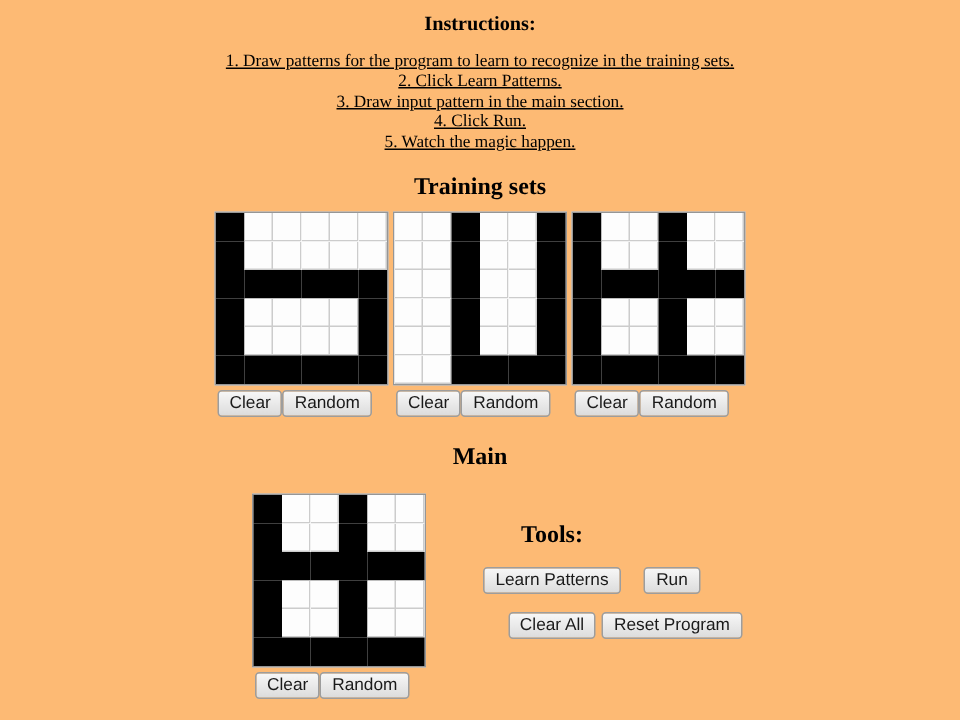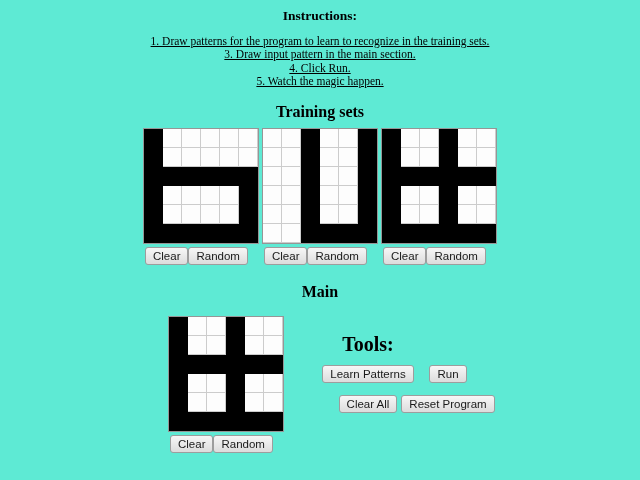--- a/index.html
+++ b/index.html
@@ -1,20 +1,20 @@
 <!DOCTYPE html>
 <html><head>
 <meta charset="utf-8">
 <style>
   html,body { margin:0; padding:0; background:#fff; }
   .page {
     position:relative;
     width:640px; height:480px;
     margin:0 auto;
-    background:#5eead4;
+    background:#fdba74;
     font-family:"Liberation Serif", serif;
     color:#000;
     overflow:hidden;
   }
   .h-instr {
     margin:8px 0 0 0;
     text-align:center;
     font-size:13.5px; line-height:16px; font-weight:bold;
   }
   .steps { margin-top:11px; text-align:center; }
@@ -48,40 +48,41 @@
     white-space:nowrap;
     cursor:default;
   }
   .h-main { margin-top:18px; }
   .main-row { display:flex; margin-top:15px; }
   .main-block { margin-left:168px; }
   .tools-col { margin-left:44px; width:160px; padding-top:19px; }
   .h-tools {
     margin:0; padding-right:80px;
     text-align:center;
-    font-size:20px; line-height:18px; font-weight:bold;
+    font-size:16px; line-height:18px; font-weight:bold;
   }
   .tools-grid {
     margin-top:12px;
     display:grid;
     grid-template-columns:80px 80px;
     row-gap:12px;
     justify-items:center;
     align-items:center;
   }
 </style>
 </head>
 <body>
 
 <div class="page">
 
   <h4 class="h-instr">Instructions:</h4>
 
   <div class="steps">
     <p>1. Draw patterns for the program to learn to recognize in the training sets.</p>
+    <p>2. Click Learn Patterns.</p>
     <p>3. Draw input pattern in the main section.</p>
     <p>4. Click Run.</p>
     <p>5. Watch the magic happen.</p>
   </div>
 
   <h3 class="h-section">Training sets</h3>
 
   <div class="training-row">
 
     <div class="canvas-block">

